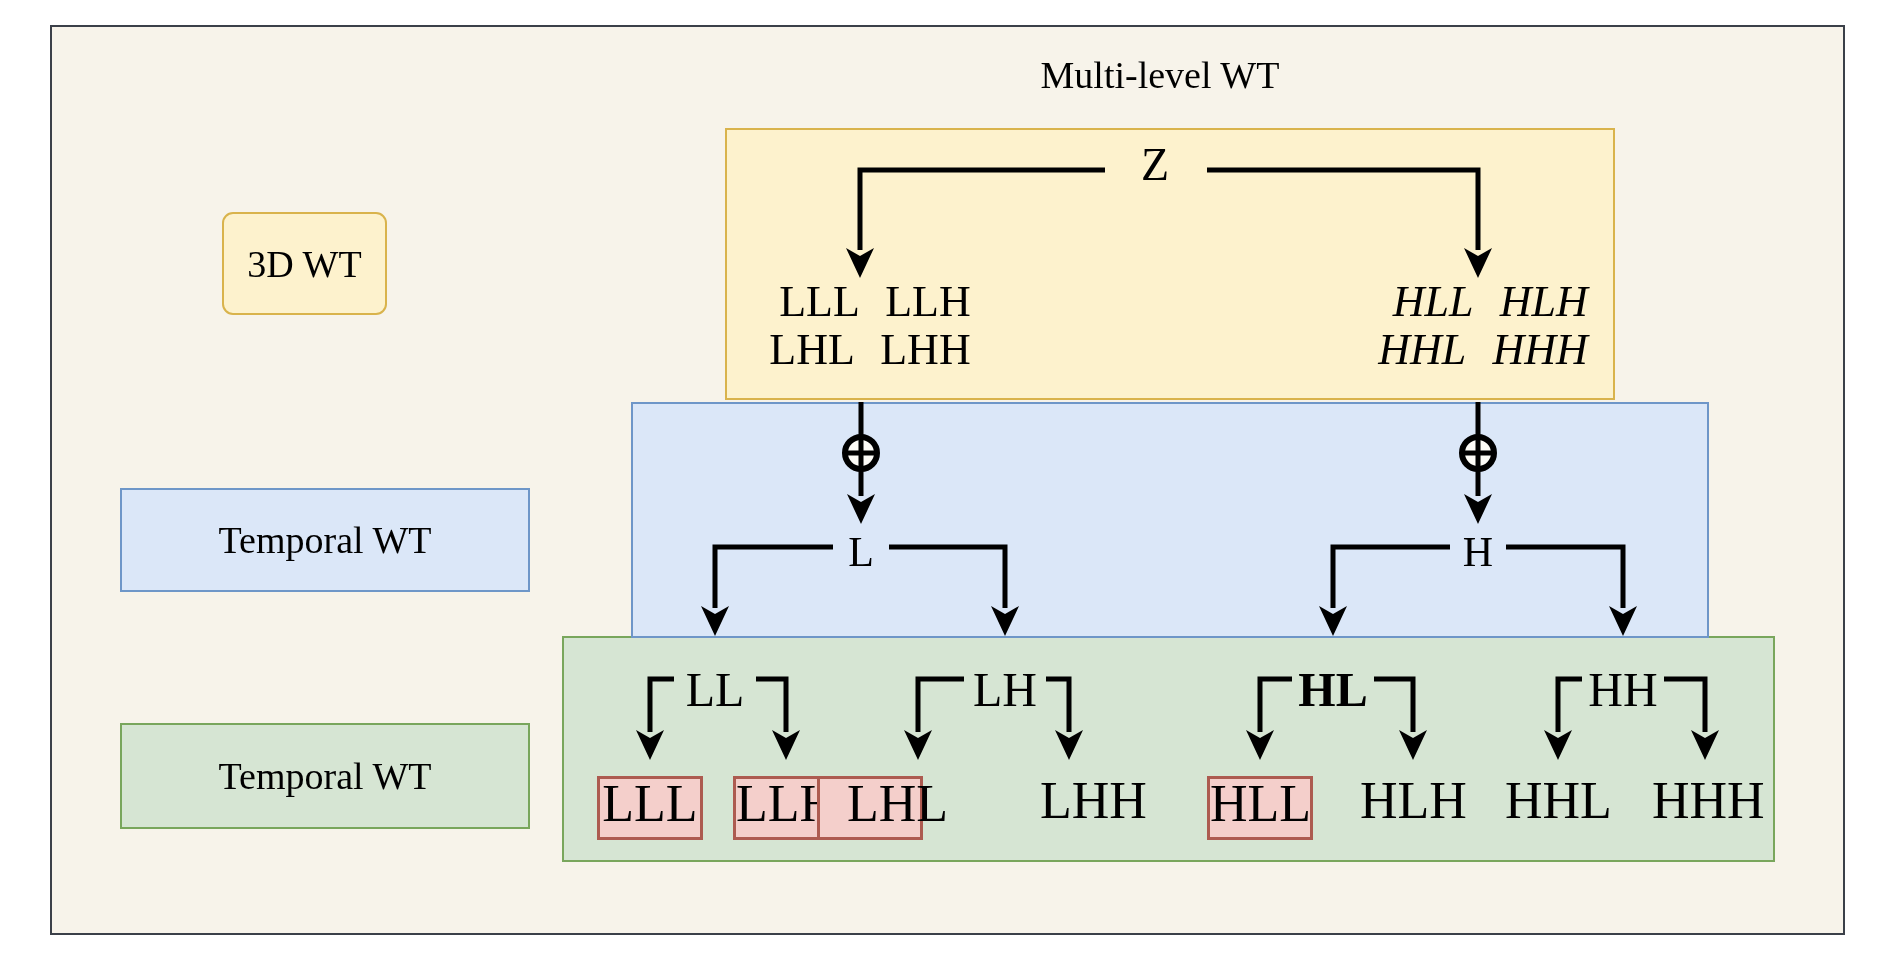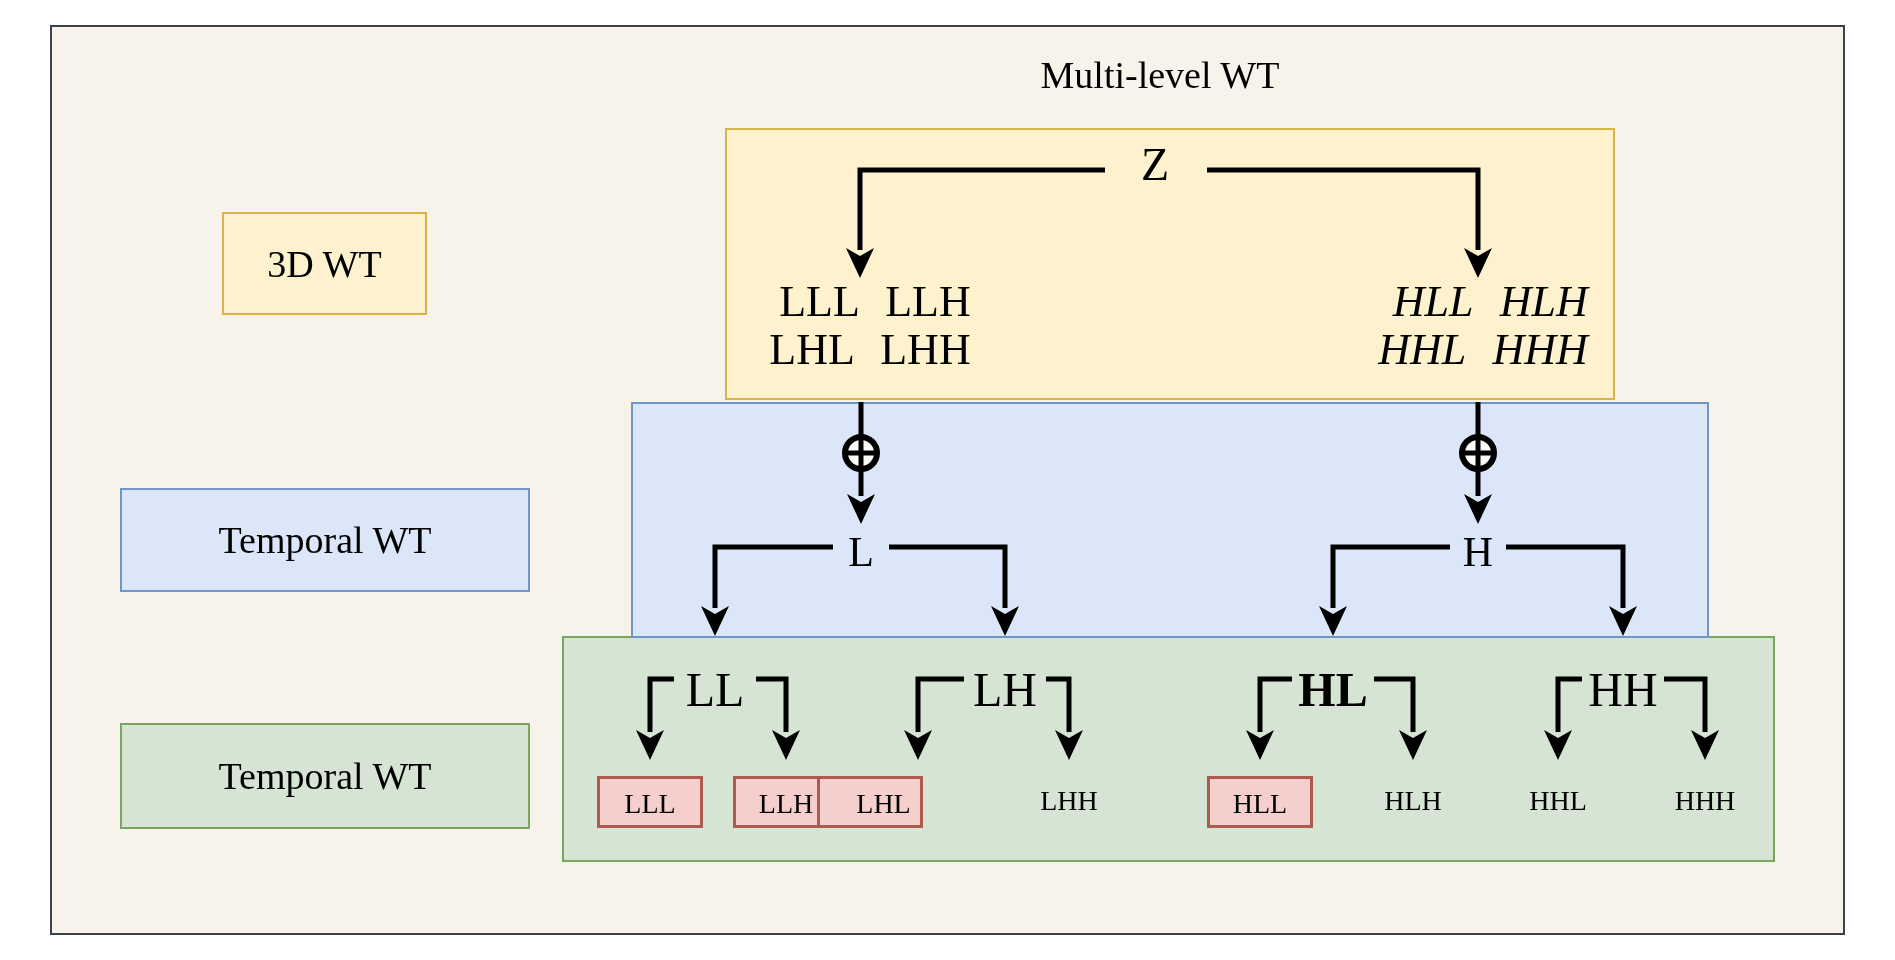--- a/index.html
+++ b/index.html
@@ -13,42 +13,42 @@
   
   .box-yellow{background:var(--yellow-fill,#fdf2cd);border:2px solid var(--yellow-border,#d9b34c);}
   .box-blue{background:var(--blue-fill,#dbe7f8);border:2px solid var(--blue-border,#6e96c8);}
   .box-green{background:var(--green-fill,#d6e5d3);border:2px solid var(--green-border,#79a65c);}
   .lvl-yellow{left:725px;top:128px;width:890px;height:272px;}
   .lvl-blue{left:631px;top:402px;width:1078px;height:236px;}
   .lvl-green{left:562px;top:636px;width:1213px;height:226px;}
   
   .legend{display:flex;align-items:center;justify-content:center;
           font-size:38px;line-height:1;}
-  .legend-yellow{left:222px;top:212px;width:205px;height:103px;}
+  .legend-yellow{left:222px;top:212px;width:165px;height:103px;border-radius:11px;}
   .legend-blue{left:120px;top:488px;width:410px;height:104px;}
   .legend-green{left:120px;top:723px;width:410px;height:106px;}
   
   svg.wires{position:absolute;left:0;top:0;width:1895px;height:960px;}
   .edge{fill:none;stroke:var(--line-color,#000);stroke-width:5;stroke-linejoin:miter;stroke-linecap:butt;}
   .arrowhead{fill:var(--line-color,#000);stroke:none;}
   .xor-ring{fill:#fdfcf7;stroke:var(--line-color,#000);stroke-width:6;}
   .xor-bar{fill:none;stroke:var(--line-color,#000);stroke-width:5;}
   
   .node{position:absolute;transform:translateX(-50%);white-space:nowrap;
         line-height:1;text-align:right;}
   .title{top:56px;left:1160px;font-size:38px;}
   .root-label{top:142px;left:1155px;font-size:46px;}
   .quad{top:278px;font-size:44px;line-height:48px;word-spacing:16px;}
   .quad-left{left:870px;}
   .quad-right{left:1483px;font-style:italic;}
   .l1{top:531px;font-size:42px;}
   .l2{top:666px;font-size:48px;}
   
-  .leaf{position:absolute;top:776px;width:106px;height:52px;margin-left:-53px;
-        font-size:28px;line-height:50px;text-align:center;box-sizing:border-box;}
+  .leaf{position:absolute;top:776px;width:106px;height:64px;margin-left:-53px;
+        font-size:52px;line-height:50px;text-align:center;box-sizing:border-box;}
   .leaf.boxed{background:var(--pink-fill,#f4cfcb);border:3px solid var(--pink-border,#ad5b50);}
 </style>
 </head>
 <body>
 
 <div id="canvas">
 
   <div class="abs frame"></div>
 
   <div class="abs box-green lvl-green"></div>
@@ -145,19 +145,19 @@
   <div class="node l1" style="left:1478px;">H</div>
 
   <div class="node l2" style="left:715px;">LL</div>
   <div class="node l2" style="left:1005px;">LH</div>
   <div class="node l2" style="left:1333px;font-weight:bold;">HL</div>
   <div class="node l2" style="left:1623px;">HH</div>
 
   <div class="leaf boxed" style="left:650px;">LLL</div>
   <div class="leaf boxed" style="left:786px;">LLH</div>
   <div class="leaf boxed" style="left:870px;padding-left:27px;">LHL</div>
-  <div class="leaf" style="left:1069px;">LHH</div>
+  <div class="leaf" style="left:1093px;">LHH</div>
   <div class="leaf boxed" style="left:1260px;">HLL</div>
   <div class="leaf" style="left:1413px;">HLH</div>
   <div class="leaf" style="left:1558px;">HHL</div>
   <div class="leaf" style="left:1705px;">HHH</div>
 
 </div>
 
 </body></html>

